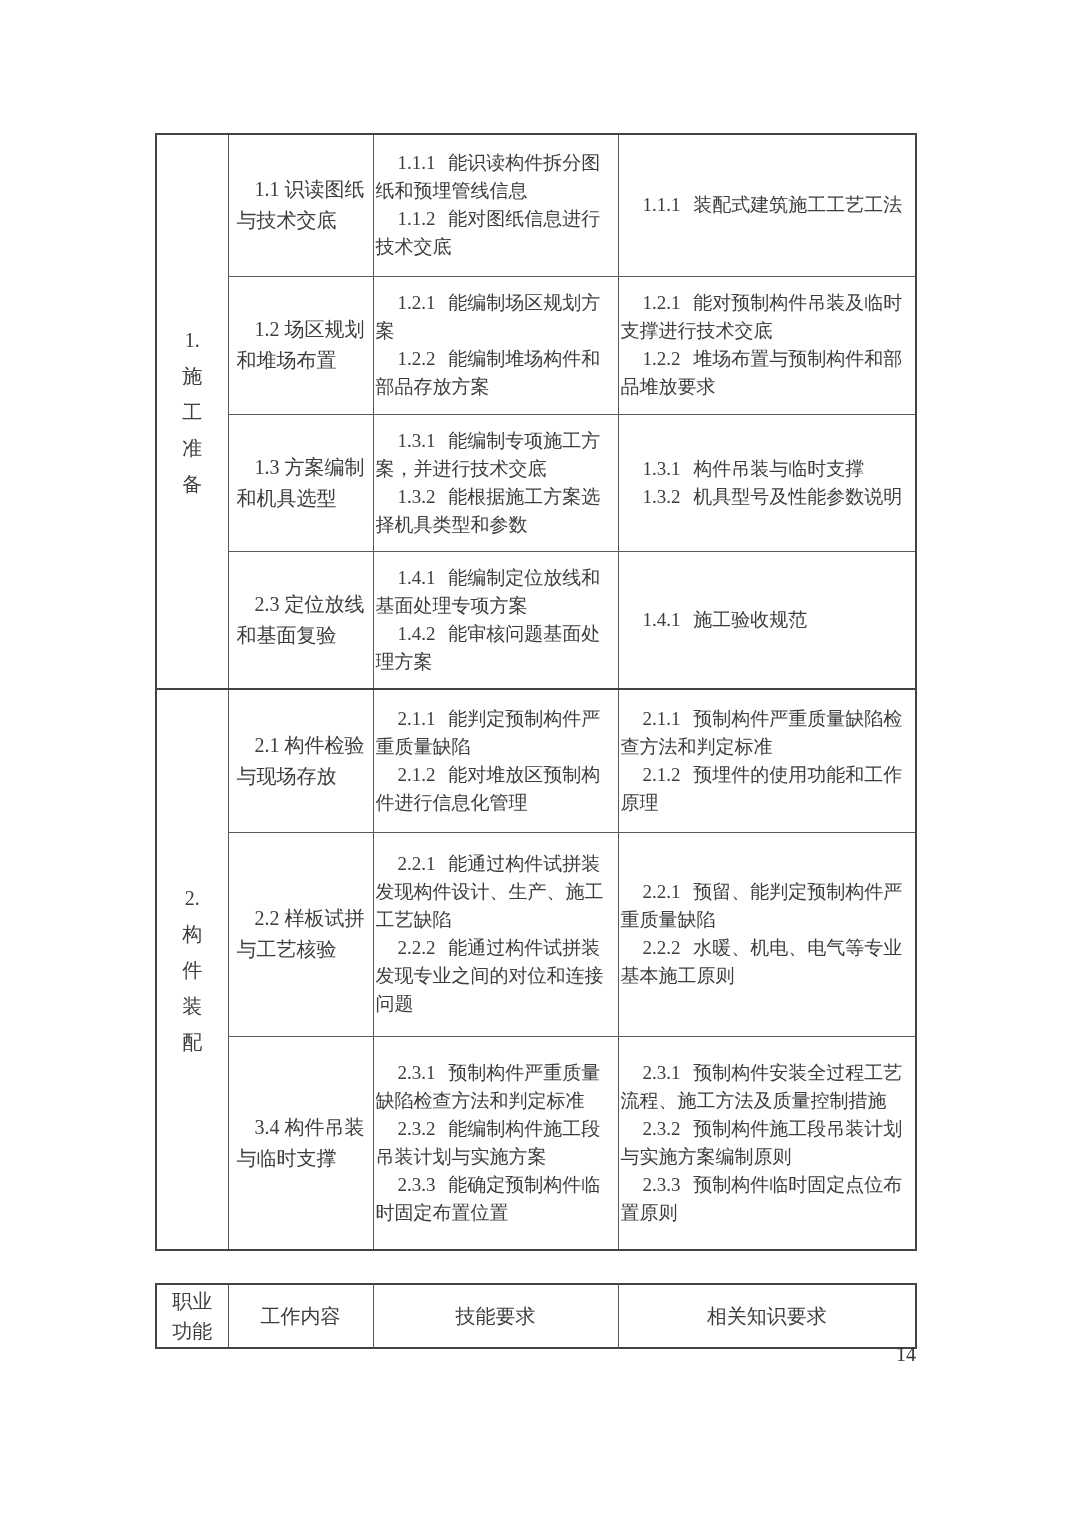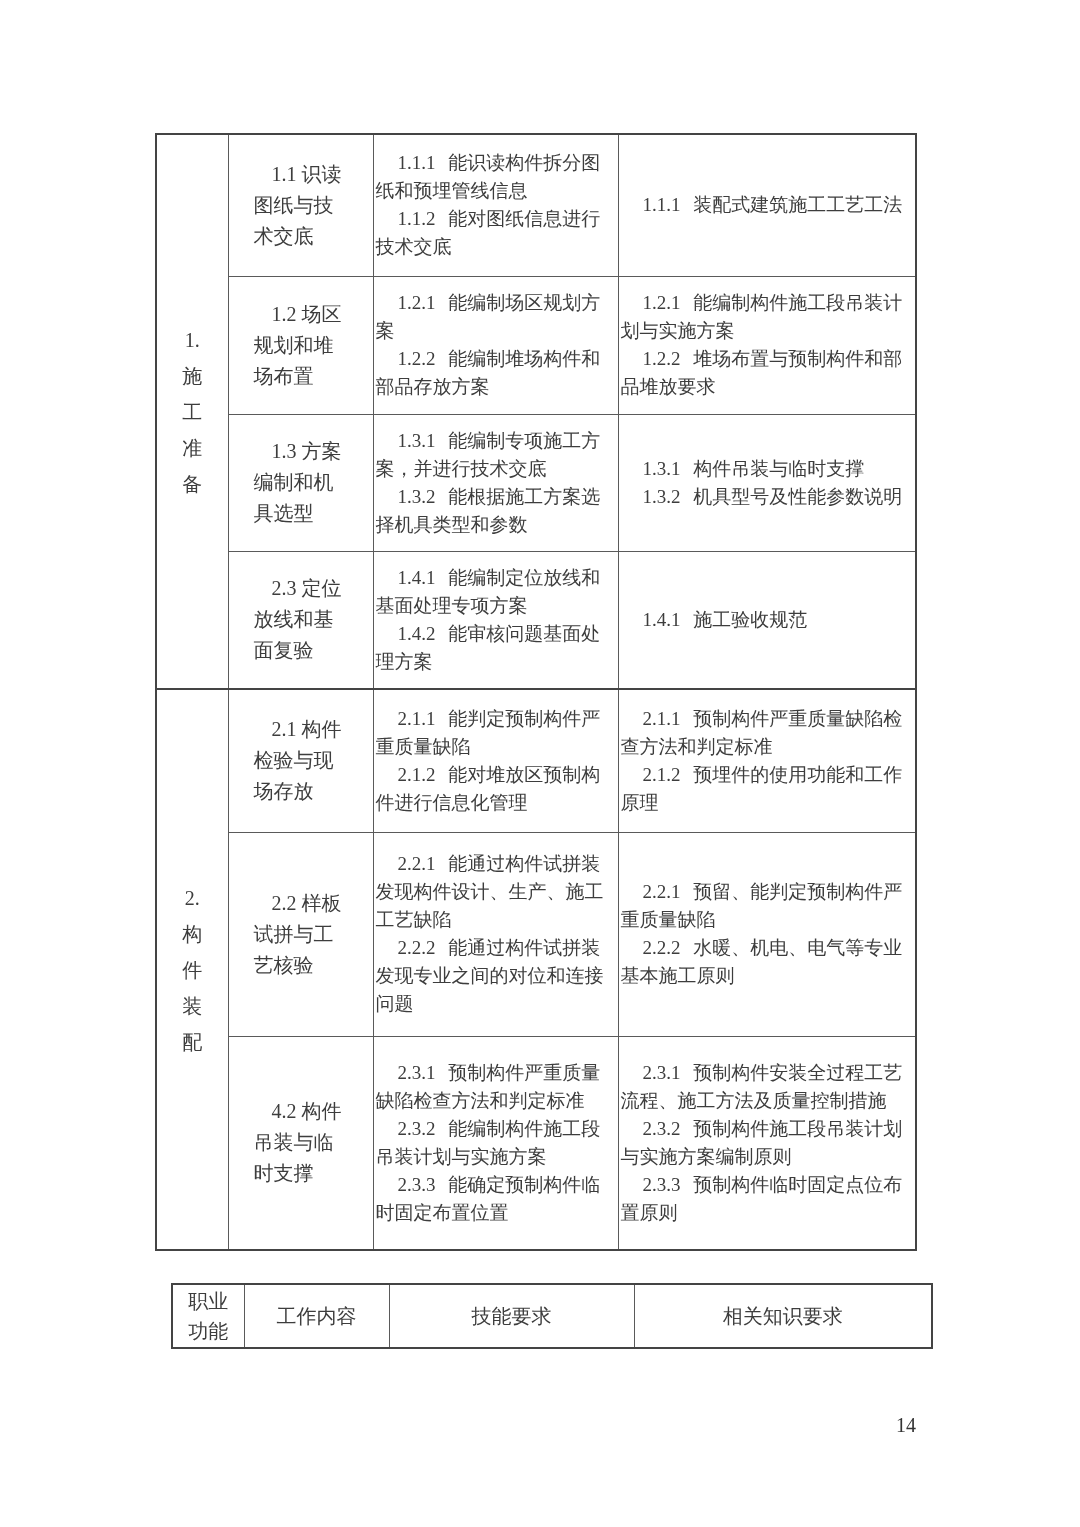--- a/index.html
+++ b/index.html
@@ -36,47 +36,47 @@
   .main-table { left: 155px; top: 133px; width: 760px; }
   tr.group-sep td { border-top: 2px solid var(--border-strong); }
 
   .func-cell {
     text-align: center;
     font-size: 20px;
     line-height: 36px;
     white-space: pre-line;
   }
   .work-cell .work-text {
-    padding: 0 24px;
+    padding: 0 7px;
     font-size: 20px;
     line-height: 31px;
     text-indent: 18px;
   }
   .req-cell { padding: 4px 6px 4px 2px; }
   .req-cell p {
     margin: 0;
     font-size: 19px;
     line-height: 28px;
     text-indent: 22px;
     word-spacing: 8px;
   }
 
   
-  .header-table { left: 155px; top: 1283px; width: 760px; margin-left: 16px; }
+  .header-table { left: 155px; top: 1283px; width: 760px; }
   .header-table td {
     text-align: center;
     font-size: 20px;
     line-height: 30px;
     white-space: pre-line;
   }
 
   .page-number {
     position: absolute;
     left: 896px;
-    top: 1414px;
+    top: 1343px;
     font-size: 20px;
     color: #333;
   }
 </style>
 </head>
 <body>
 
 <div class="page">
 
   <table class="doc-table main-table">
@@ -106,21 +106,21 @@
       </tr>
       <tr style="height:138px">
         <td class="work-cell">
             <div class="work-text">1.2 场区规划和堆场布置</div>
           </td>
         <td class="req-cell">
           <p>1.2.1 能编制场区规划方案</p>
           <p>1.2.2 能编制堆场构件和部品存放方案</p>
         </td>
         <td class="req-cell">
-          <p>1.2.1 能编制构件施工段吊装计划与实施方案</p>
+          <p>1.2.1 能对预制构件吊装及临时支撑进行技术交底</p>
           <p>1.2.2 堆场布置与预制构件和部品堆放要求</p>
         </td>
       </tr>
       <tr style="height:137px">
         <td class="work-cell">
             <div class="work-text">1.3 方案编制和机具选型</div>
           </td>
         <td class="req-cell">
           <p>1.3.1 能编制专项施工方案，并进行技术交底</p>
           <p>1.3.2 能根据施工方案选择机具类型和参数</p>
@@ -168,21 +168,21 @@
           <p>2.2.1 能通过构件试拼装发现构件设计、生产、施工工艺缺陷</p>
           <p>2.2.2 能通过构件试拼装发现专业之间的对位和连接问题</p>
         </td>
         <td class="req-cell">
           <p>2.2.1 预留、能判定预制构件严重质量缺陷</p>
           <p>2.2.2 水暖、机电、电气等专业基本施工原则</p>
         </td>
       </tr>
       <tr style="height:214px">
         <td class="work-cell">
-            <div class="work-text">4.2 构件吊装与临时支撑</div>
+            <div class="work-text">3.4 构件吊装与临时支撑</div>
           </td>
         <td class="req-cell">
           <p>2.3.1 预制构件严重质量缺陷检查方法和判定标准</p>
           <p>2.3.2 能编制构件施工段吊装计划与实施方案</p>
           <p>2.3.3 能确定预制构件临时固定布置位置</p>
         </td>
         <td class="req-cell">
           <p>2.3.1 预制构件安装全过程工艺流程、施工方法及质量控制措施</p>
           <p>2.3.2 预制构件施工段吊装计划与实施方案编制原则</p>
           <p>2.3.3 预制构件临时固定点位布置原则</p>

